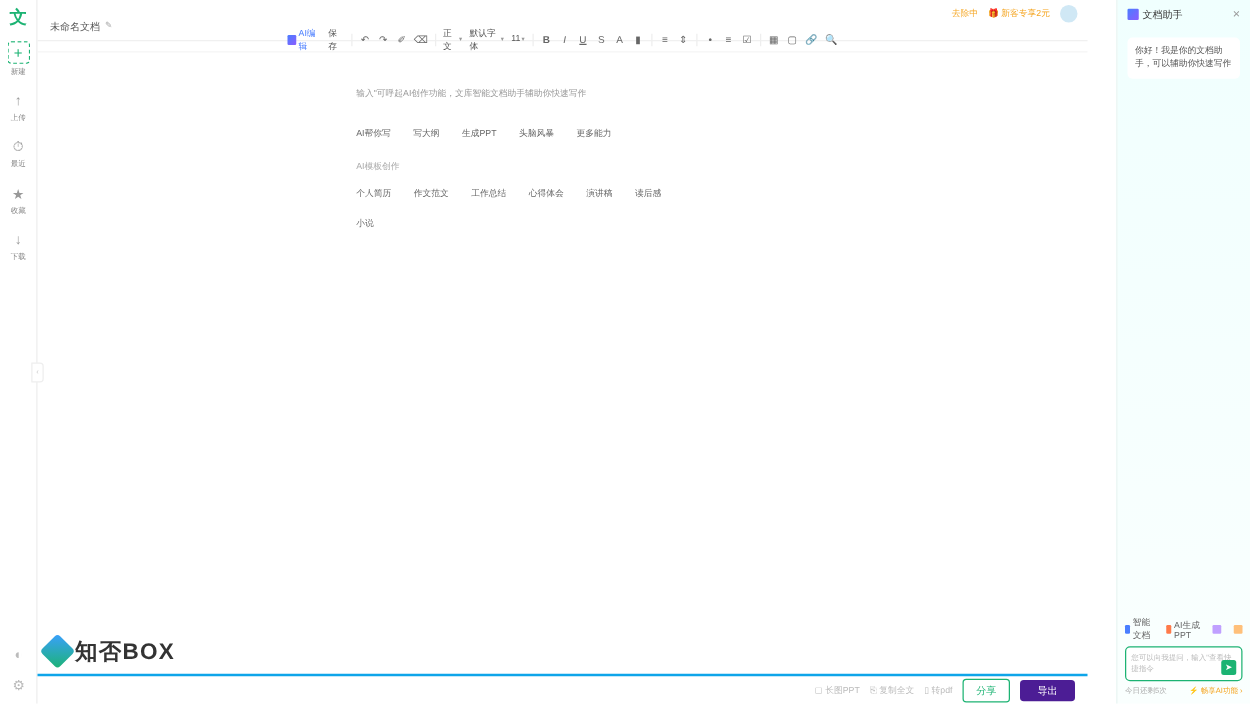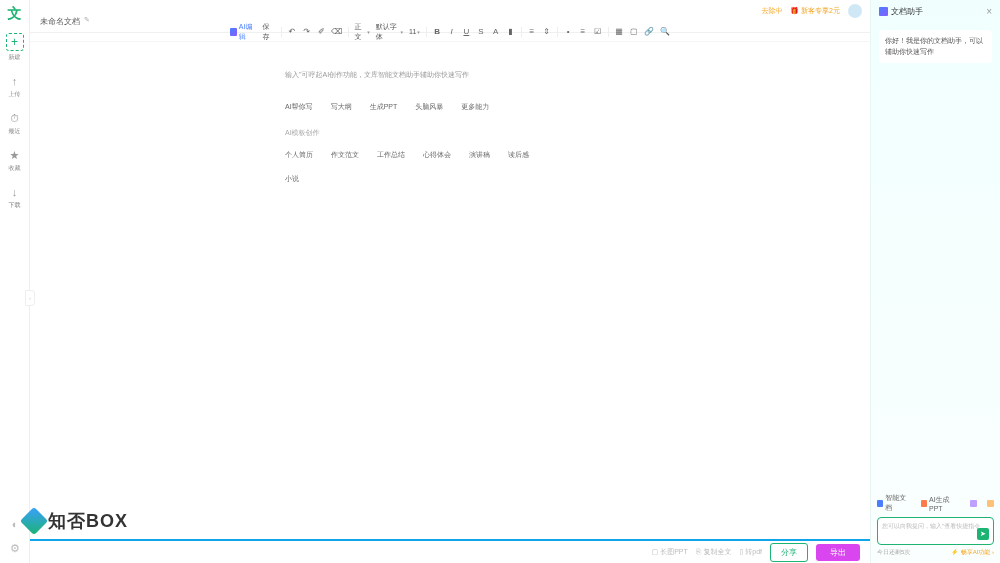--- a/index.html
+++ b/index.html
@@ -32,36 +32,36 @@
 .sub-ph{font-size:7px;color:#999;margin-top:10px}
 .ai-helper{margin-top:20px}
 .ai-helper-hdr{display:flex;align-items:center;gap:3px;font-size:8px;color:#333;font-weight:500}
 .ai-helper-ico{width:9px;height:9px;background:linear-gradient(135deg,#4a7eff,#8a5cff);border-radius:1px}
 .chip-row{display:flex;gap:18px;margin-top:10px;flex-wrap:wrap}
 .chip{font-size:7px;color:#666;cursor:pointer;padding:2px 0}
 .sect-lbl{font-size:7px;color:#aaa;margin-top:14px}
 .bottom-bar{position:absolute;left:30px;bottom:0;right:130px;height:24px;display:flex;align-items:center;justify-content:flex-end;padding:0 10px;gap:8px;border-top:2px solid #0ea5e9}
 .bb-item{display:flex;align-items:center;gap:2px;font-size:7px;color:#bbb;cursor:pointer}
 .btn-share{padding:3px 10px;border:1px solid #1cb373;color:#1cb373;border-radius:3px;font-size:8px;cursor:pointer;background:#fff}
-.btn-export{padding:3px 14px;background:#d946ef;color:#fff;border-radius:3px;font-size:8px;cursor:pointer;border:none}
-.right-panel{position:absolute;right:0;top:0;width:130px;height:563px;background:linear-gradient(180deg,#f0fffe 0%,#fafffe 100%);border-left:1px solid #e8f5f2;display:flex;flex-direction:column}
+.btn-export{padding:3px 14px;background:#4c1d95;color:#fff;border-radius:3px;font-size:8px;cursor:pointer;border:none}
+.right-panel{position:absolute;right:0;top:0;width:107px;height:563px;background:linear-gradient(180deg,#f0fffe 0%,#fafffe 100%);border-left:1px solid #e8f5f2;display:flex;flex-direction:column}
 .rp-hdr{height:22px;display:flex;align-items:center;padding:0 8px;justify-content:space-between}
 .rp-title{display:flex;align-items:center;gap:3px;font-size:8px;color:#333;font-weight:500}
 .rp-close{font-size:10px;color:#999;cursor:pointer}
 .rp-msg{margin:8px;padding:6px;background:#fff;border-radius:4px;font-size:7px;color:#555;line-height:1.5}
 .rp-bottom{margin-top:auto;padding:6px}
 .rp-tabs{display:flex;gap:10px;font-size:7px;margin-bottom:4px;align-items:center}
 .rp-tab{display:flex;align-items:center;gap:2px;color:#666;cursor:pointer}
 .rp-tab-ico{width:7px;height:7px;border-radius:1px}
 .rp-input{border:1px solid #1cb373;border-radius:4px;padding:4px;min-height:28px;position:relative;background:#fff}
 .rp-input-ph{font-size:6px;color:#bbb}
 .rp-send{position:absolute;right:4px;bottom:4px;width:12px;height:12px;background:#1cb373;border-radius:2px;display:flex;align-items:center;justify-content:center;color:#fff;font-size:7px}
 .rp-foot{font-size:6px;color:#aaa;margin-top:3px;display:flex;justify-content:space-between}
 .rp-foot-r{color:#f5a623}
-.watermark{position:absolute;left:24px;bottom:30px;display:flex;align-items:center;gap:4px;font-size:18px;font-weight:bold;color:#333;letter-spacing:1px}
+.watermark{position:absolute;left:36px;bottom:30px;display:flex;align-items:center;gap:4px;font-size:18px;font-weight:bold;color:#333;letter-spacing:1px}
 .wm-ico{width:20px;height:20px;background:linear-gradient(135deg,#3aa0ff,#1cb373);border-radius:3px;transform:rotate(45deg)}
 .collapse{position:absolute;left:25px;top:290px;width:10px;height:16px;background:#fff;border:1px solid #eee;border-radius:0 3px 3px 0;display:flex;align-items:center;justify-content:center;font-size:6px;color:#ccc;cursor:pointer}
 </style>
 </head>
 <body>
 
 <div class="left-sidebar">
   <div class="logo-box">文</div>
   <div class="sb-item">
     <div class="sb-new">+</div>

